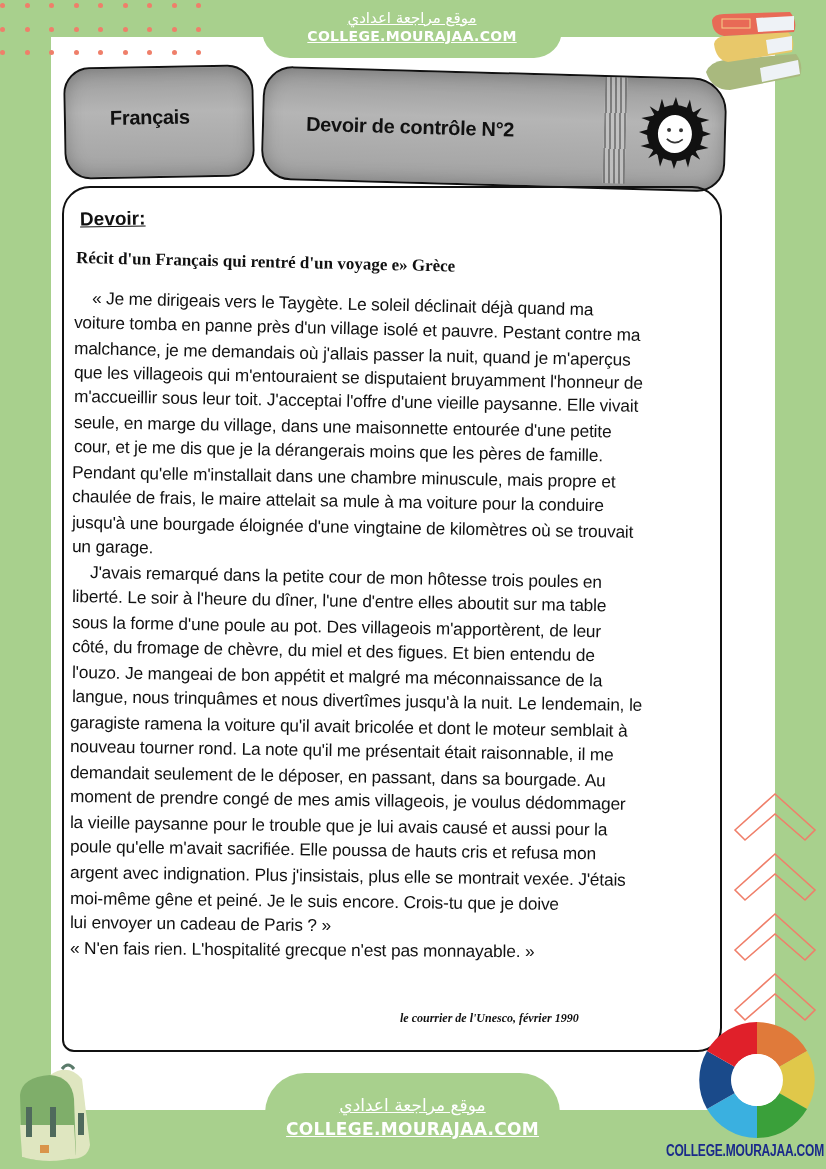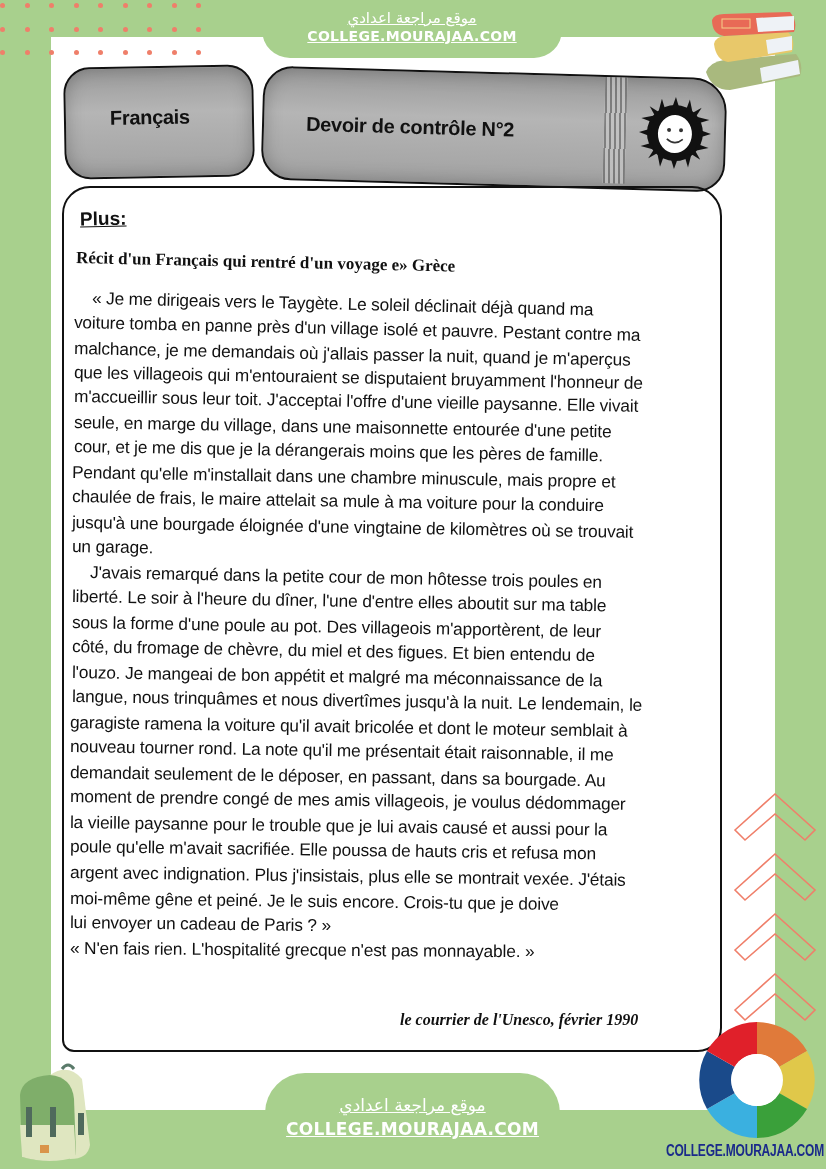--- a/index.html
+++ b/index.html
@@ -50,21 +50,21 @@
     
     .frame {
       position: absolute; left: 62px; top: 186px; width: 656px; height: 862px;
       border: 2px solid #111; border-radius: 28px 30px 24px 12px;
     }
     .texte-label { position: absolute; left: 80px; top: 208px; font-weight: bold; font-size: 19px; text-decoration: underline; color: #111; transform: rotate(-1deg); }
     .story-title { position: absolute; left: 76px; top: 248px; font-family: "Liberation Serif", serif; font-weight: bold; font-size: 17px; color: #111; transform: rotate(1.3deg); transform-origin: left; white-space: nowrap; }
 
     .body-lines { position: absolute; left: 70px; top: 280px; width: 640px; }
     .line { position: absolute; left: 0; font-size: 17.3px; color: #111; white-space: nowrap; letter-spacing: -0.15px; transform-origin: left center; }
-    .source { position: absolute; left: 400px; top: 1011px; font-family: "Liberation Serif", serif; font-style: italic; font-weight: bold; font-size: 16px; color: #111; white-space: nowrap; }
+    .source { position: absolute; left: 400px; top: 1011px; font-family: "Liberation Serif", serif; font-style: italic; font-weight: bold; font-size: 12px; color: #111; white-space: nowrap; }
 
     
     .chevrons { position: absolute; left: 733px; top: 790px; width: 90px; height: 250px; }
 
     .books { position: absolute; left: 700px; top: 10px; width: 110px; height: 85px; }
     .backpack { position: absolute; left: 10px; top: 1055px; width: 90px; height: 110px; }
     .wheel { position: absolute; left: 697px; top: 1020px; width: 120px; height: 120px; }
     .brand-bottom { position: absolute; left: 666px; top: 1144px; font-family: "Liberation Sans", sans-serif; font-weight: bold; font-size: 12px; color: #1a2a8a; letter-spacing: -0.2px; transform: scaleY(1.3); }
   </style>
 </head>
@@ -144,21 +144,21 @@
         <polygon points="70,50 57,53 58,46"></polygon>
     </g>
     <ellipse cx="36" cy="37" rx="17" ry="19" fill="#fff"></ellipse>
     <circle cx="30" cy="33" r="2" fill="#333"></circle>
       <circle cx="42" cy="33" r="2" fill="#333"></circle>
     <path d="M28 42 Q36 49 44 42" stroke="#333" stroke-width="1.6" fill="none"></path>
   </svg>
 </div>
 
 <div class="frame"></div>
-<div class="texte-label">Plus:</div>
+<div class="texte-label">Devoir:</div>
 <div class="story-title">Récit d'un Français qui rentré d'un voyage e» Grèce</div>
 
 <div class="body-lines" id="lines">
     <div class="line" style="top: 8px; left: 22px; transform: rotate(1.3deg);">« Je me dirigeais vers le Taygète. Le soleil déclinait déjà quand ma</div>
     <div class="line" style="top: 32px; left: 4px; transform: rotate(1.3deg);">voiture tomba en panne près d'un village isolé et pauvre. Pestant contre ma</div>
     <div class="line" style="top: 58px; left: 4px; transform: rotate(1.2deg);">malchance, je me demandais où j'allais passer la nuit, quand je m'aperçus</div>
     <div class="line" style="top: 82px; left: 4px; transform: rotate(1.1deg);">que les villageois qui m'entouraient se disputaient bruyamment l'honneur de</div>
     <div class="line" style="top: 106px; left: 4px; transform: rotate(1deg);">m'accueillir sous leur toit. J'acceptai l'offre d'une vieille paysanne. Elle vivait</div>
     <div class="line" style="top: 132px; left: 4px; transform: rotate(1deg);">seule, en marge du village, dans une maisonnette entourée d'une petite</div>
     <div class="line" style="top: 156px; left: 4px; transform: rotate(1deg);">cour, et je me dis que je la dérangerais moins que les pères de famille.</div>

